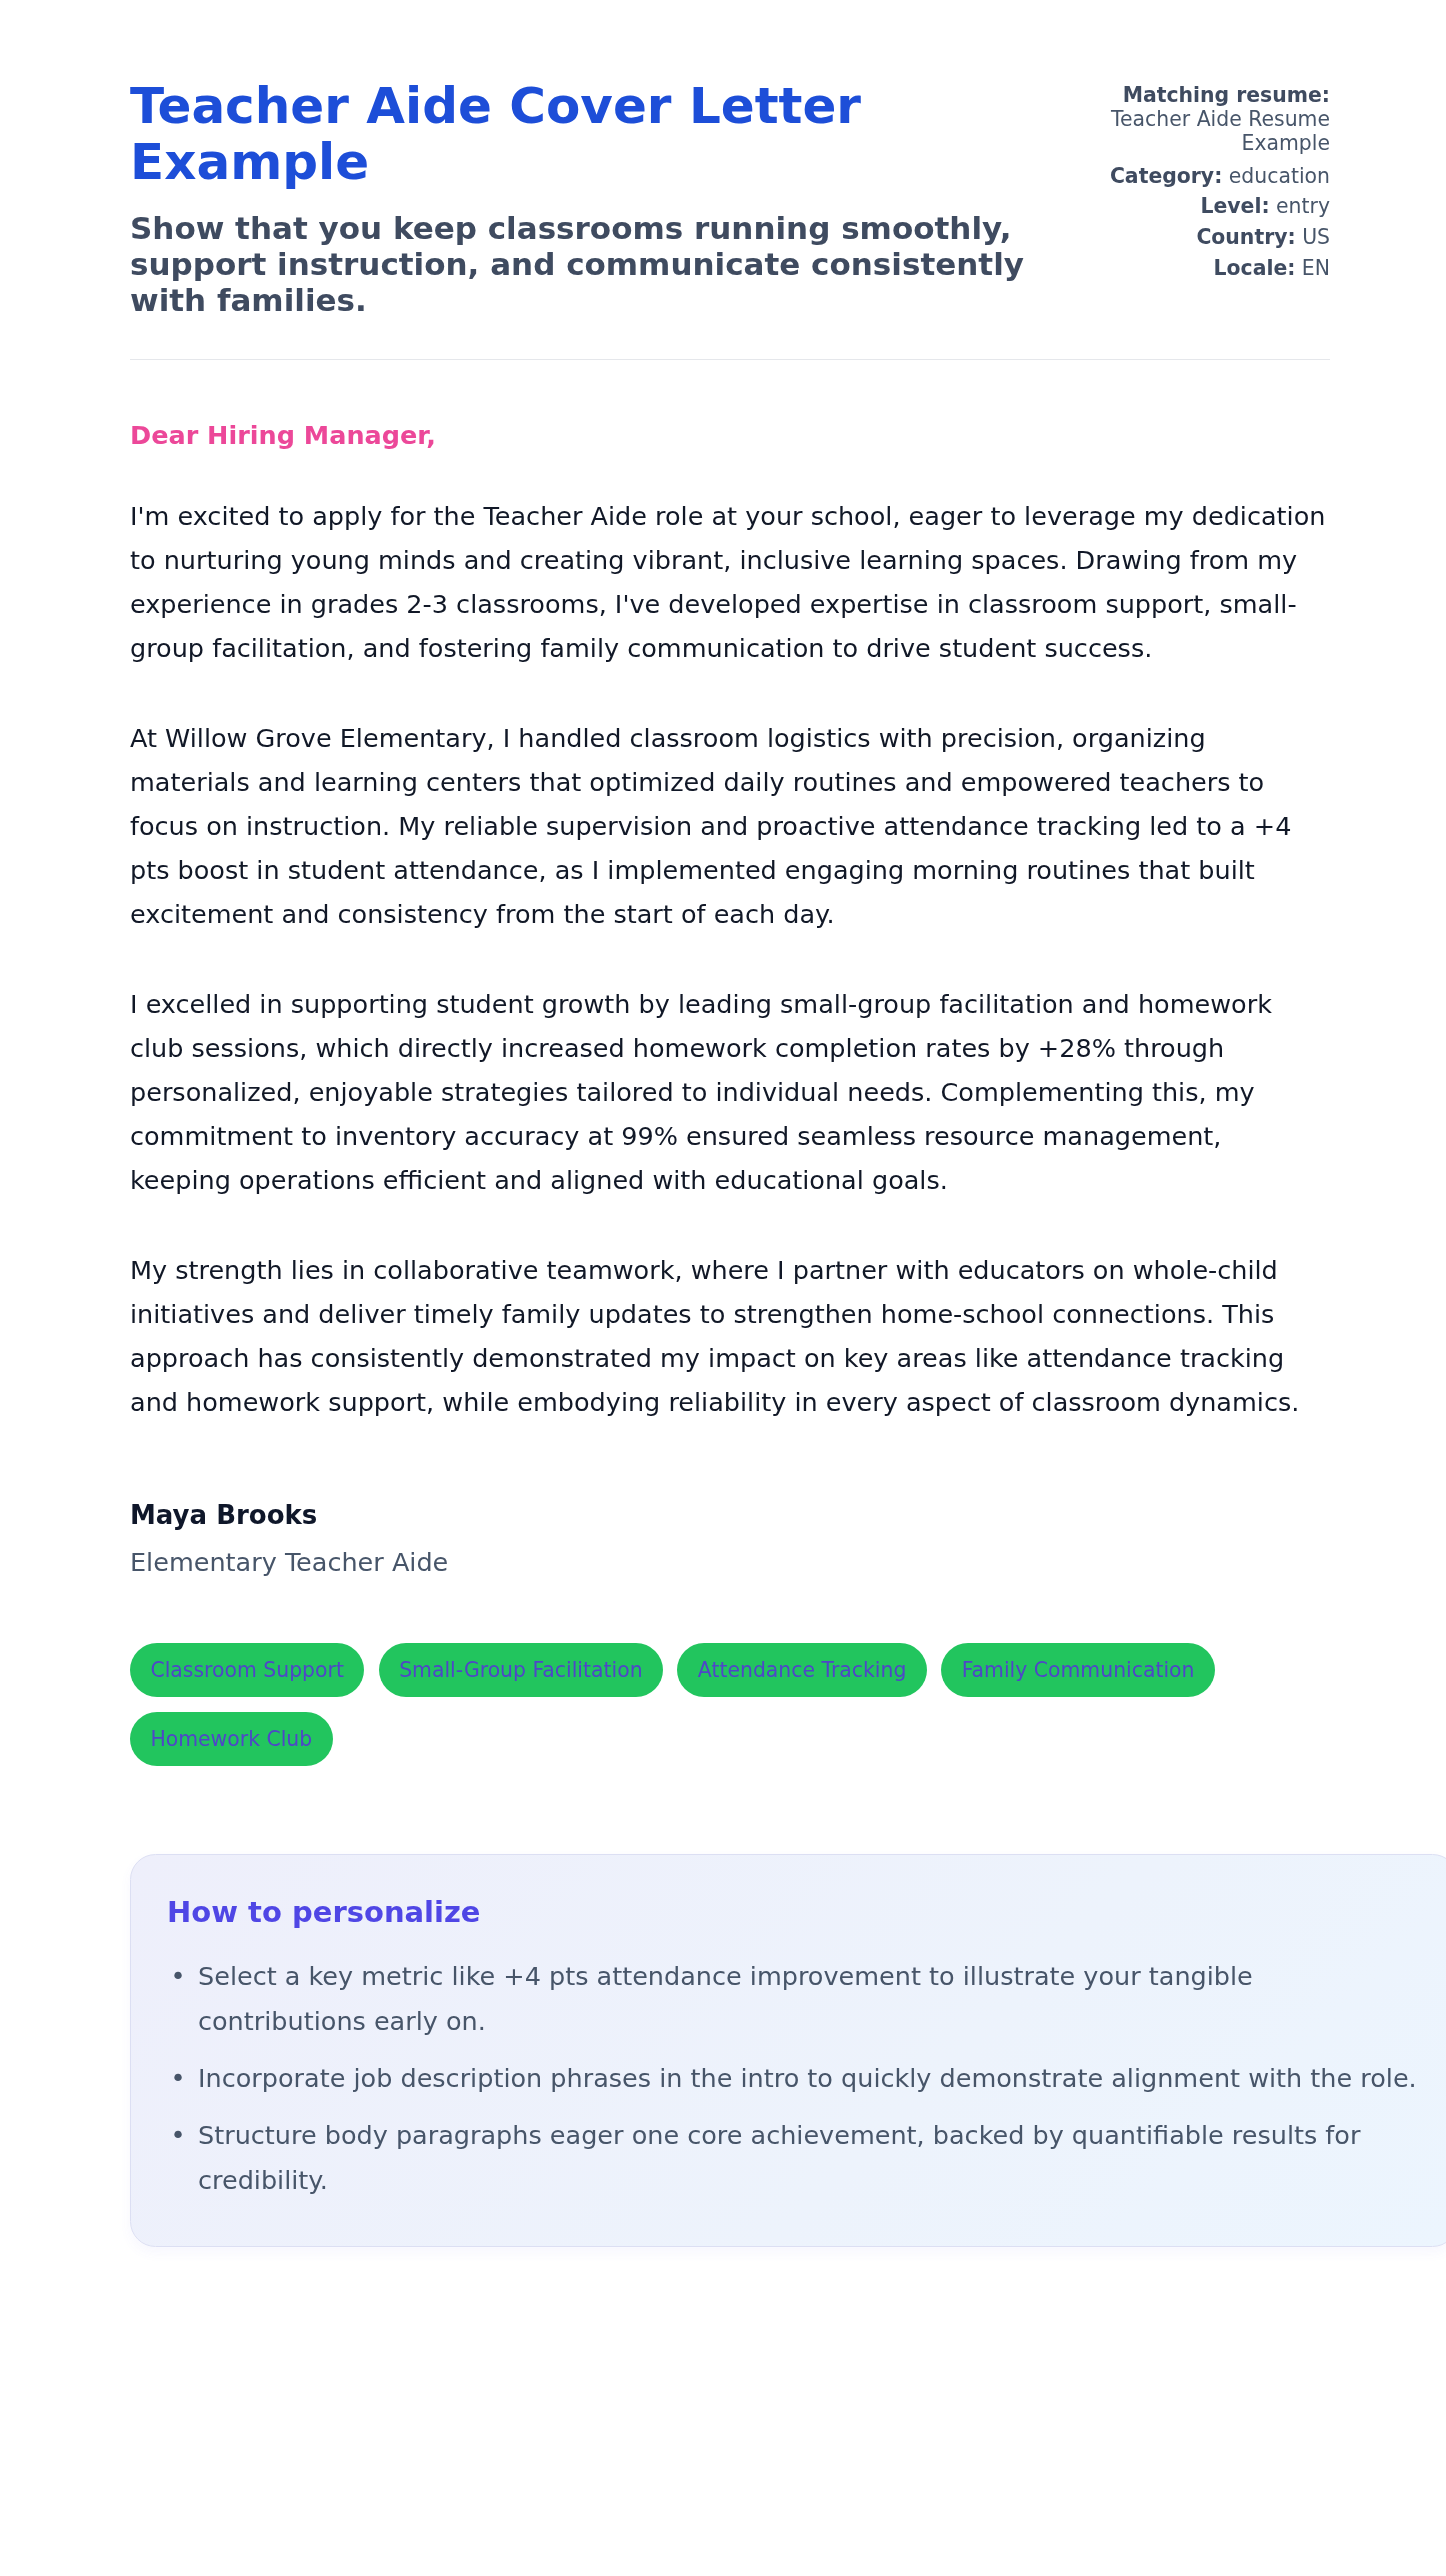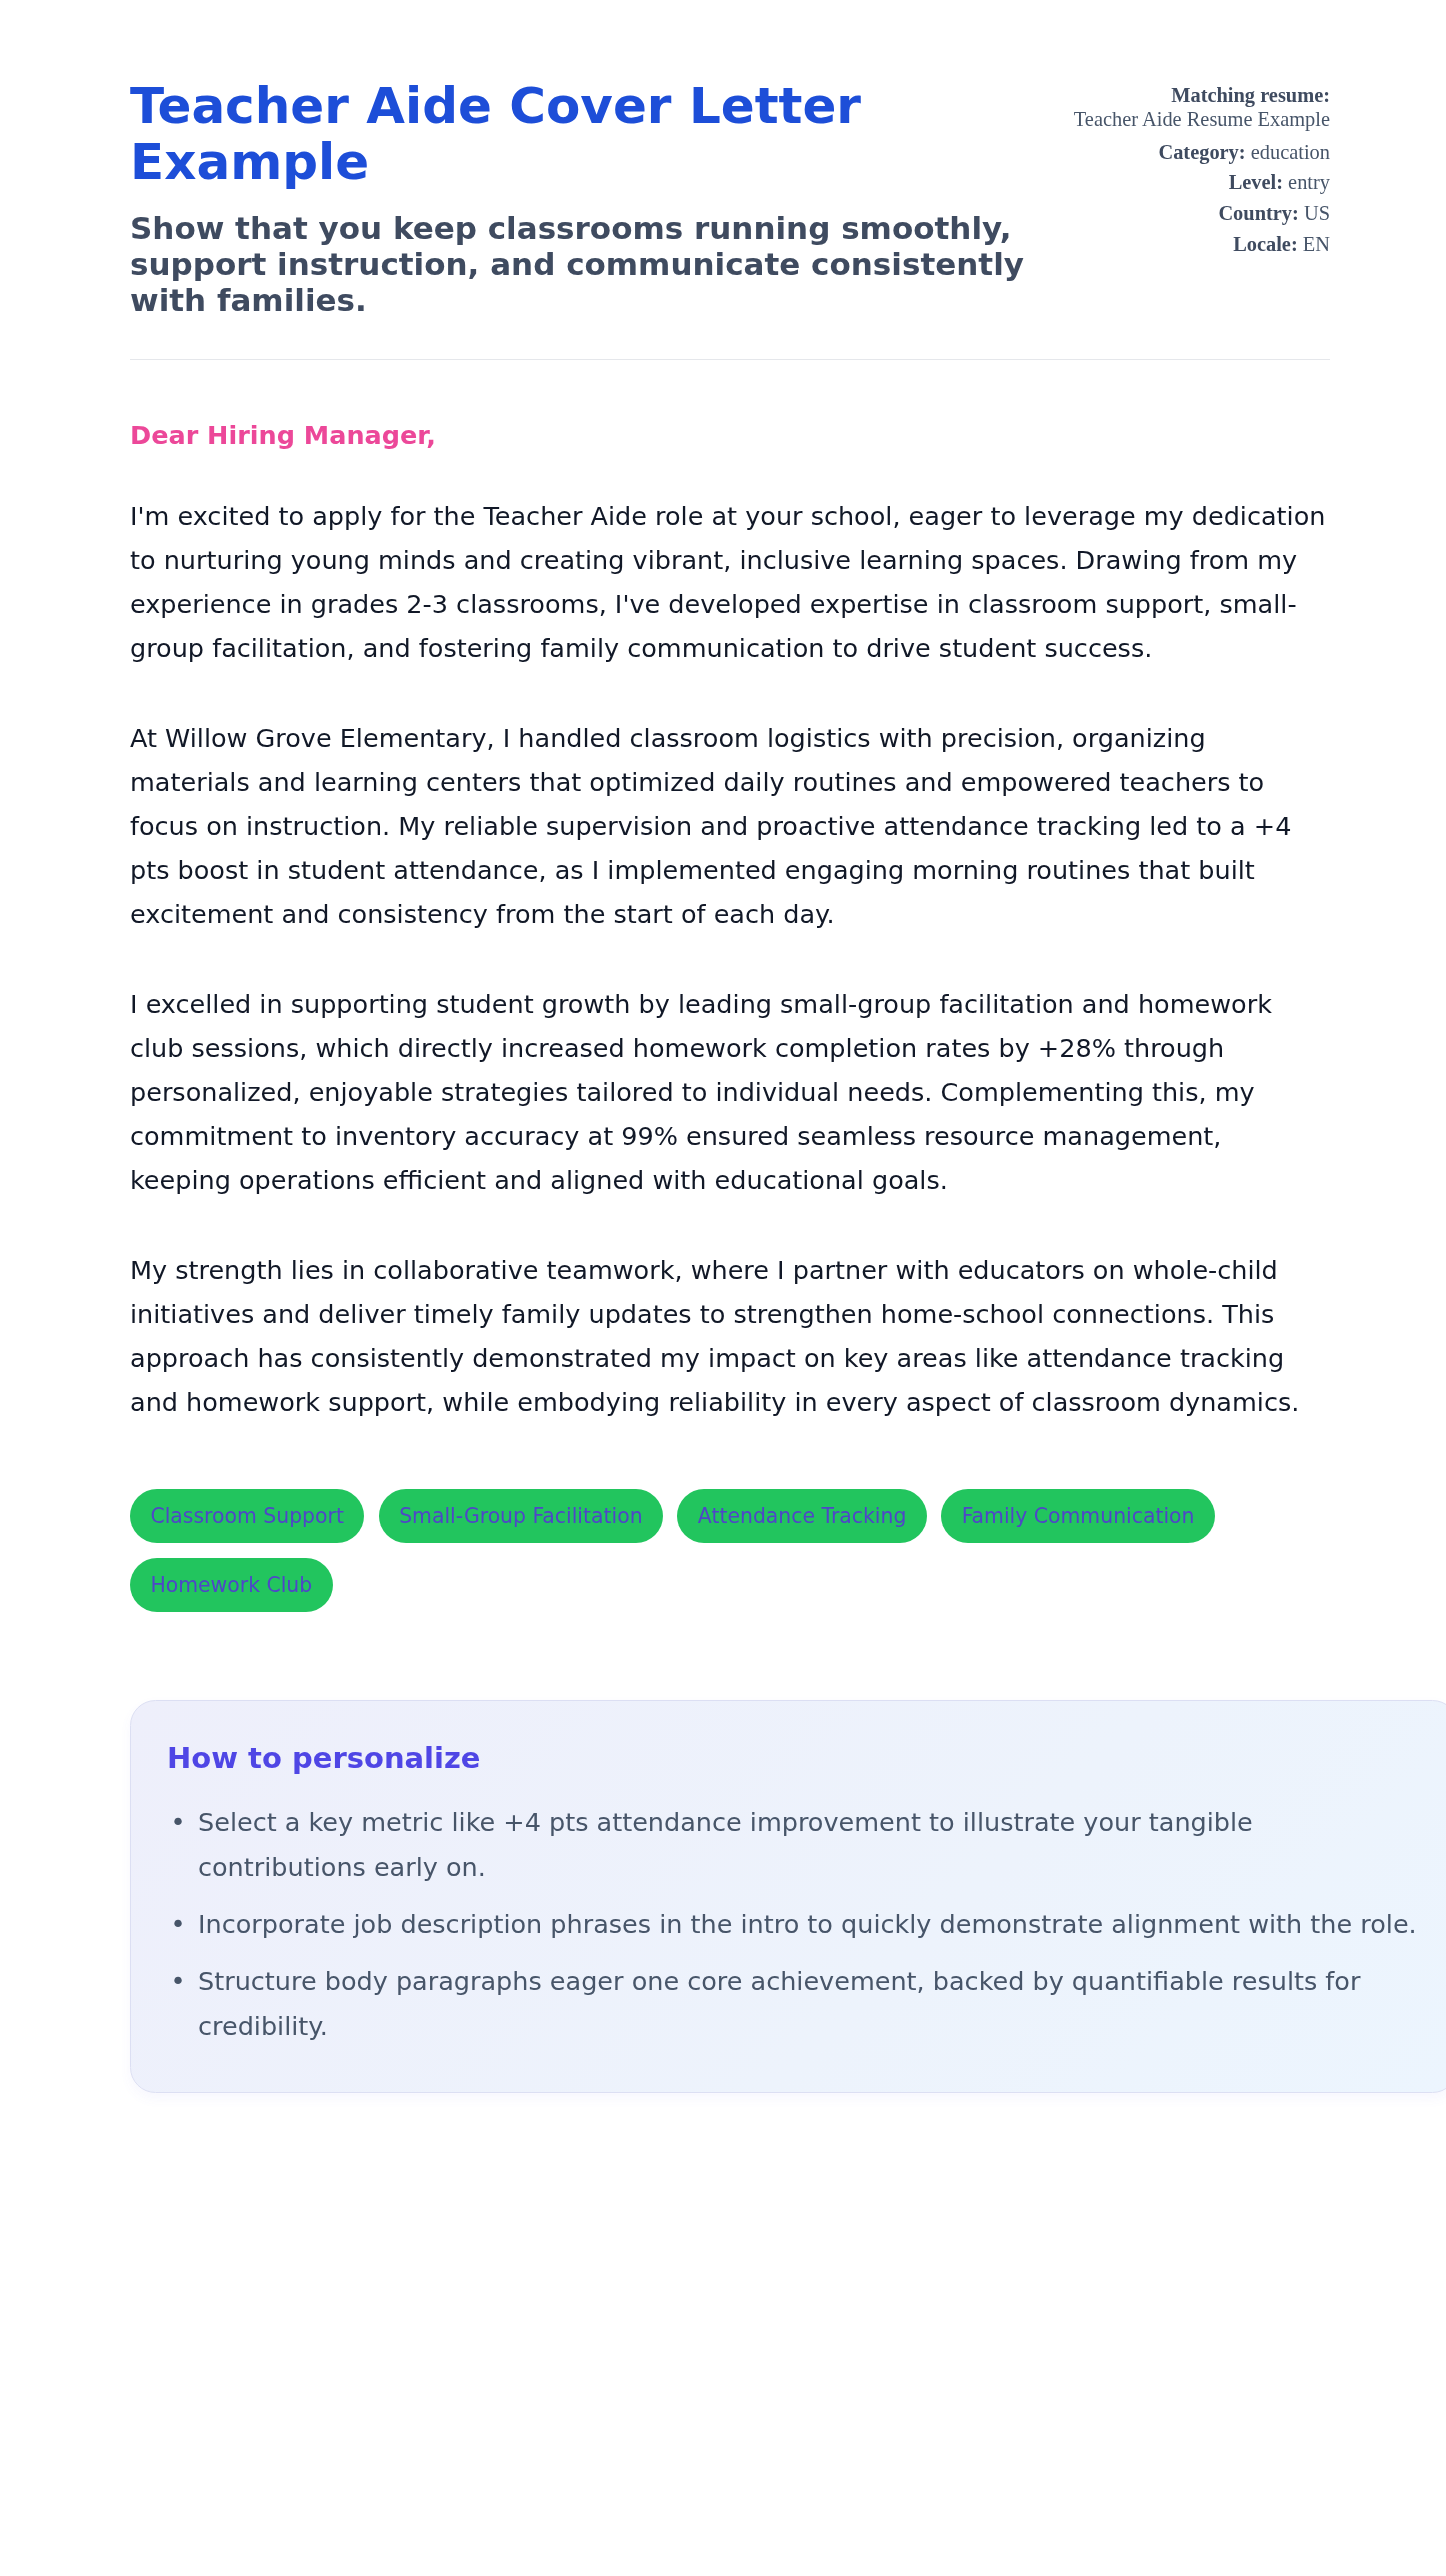--- a/index.html
+++ b/index.html
@@ -37,21 +37,20 @@
       font-weight: 700;
       color: #3f4b60;
     }
     .meta {
       text-align: right;
       font-size: 20.4px;
       line-height: 24px;
       color: #475569;
       width: 281px;
       padding-top: 5.1px;
-      font-family: Liberation Serif, serif;
     }
     .meta-row { margin-bottom: 6.8px; }
     .meta-row.resume { margin-bottom: 8.5px; }
     .meta-label { font-weight: 700; color: #3f4b60; }
     .letter { padding-top: 60px; }
     .greeting {
       font-size: 25.5px;
       line-height: 31px;
       font-weight: 700;
       color: #ec4899;
@@ -164,20 +163,24 @@
   </header>
 
   <section class="letter">
     <p class="greeting">Dear Hiring Manager,</p>
     <p class="para">I'm excited to apply for the Teacher Aide role at your school, eager to leverage my dedication to nurturing young minds and creating vibrant, inclusive learning spaces. Drawing from my experience in grades 2-3 classrooms, I've developed expertise in classroom support, small-group facilitation, and fostering family communication to drive student success.</p>
     <p class="para">At Willow Grove Elementary, I handled classroom logistics with precision, organizing materials and learning centers that optimized daily routines and empowered teachers to focus on instruction. My reliable supervision and proactive attendance tracking led to a +4 pts boost in student attendance, as I implemented engaging morning routines that built excitement and consistency from the start of each day.</p>
     <p class="para">I excelled in supporting student growth by leading small-group facilitation and homework club sessions, which directly increased homework completion rates by +28% through personalized, enjoyable strategies tailored to individual needs. Complementing this, my commitment to inventory accuracy at 99% ensured seamless resource management, keeping operations efficient and aligned with educational goals.</p>
     <p class="para">My strength lies in collaborative teamwork, where I partner with educators on whole-child initiatives and deliver timely family updates to strengthen home-school connections. This approach has consistently demonstrated my impact on key areas like attendance tracking and homework support, while embodying reliability in every aspect of classroom dynamics.</p>
   </section>
 
+  <section class="signature">
+    <div class="sig-name">Maya Brooks</div>
+    <div class="sig-role">Elementary Teacher Aide</div>
+  </section>
 
   <section class="chips">
     <span class="chip">Classroom Support</span>
     <span class="chip">Small-Group Facilitation</span>
     <span class="chip">Attendance Tracking</span>
     <span class="chip">Family Communication</span>
     <span class="chip">Homework Club</span>
   </section>
 
   <section class="card">

